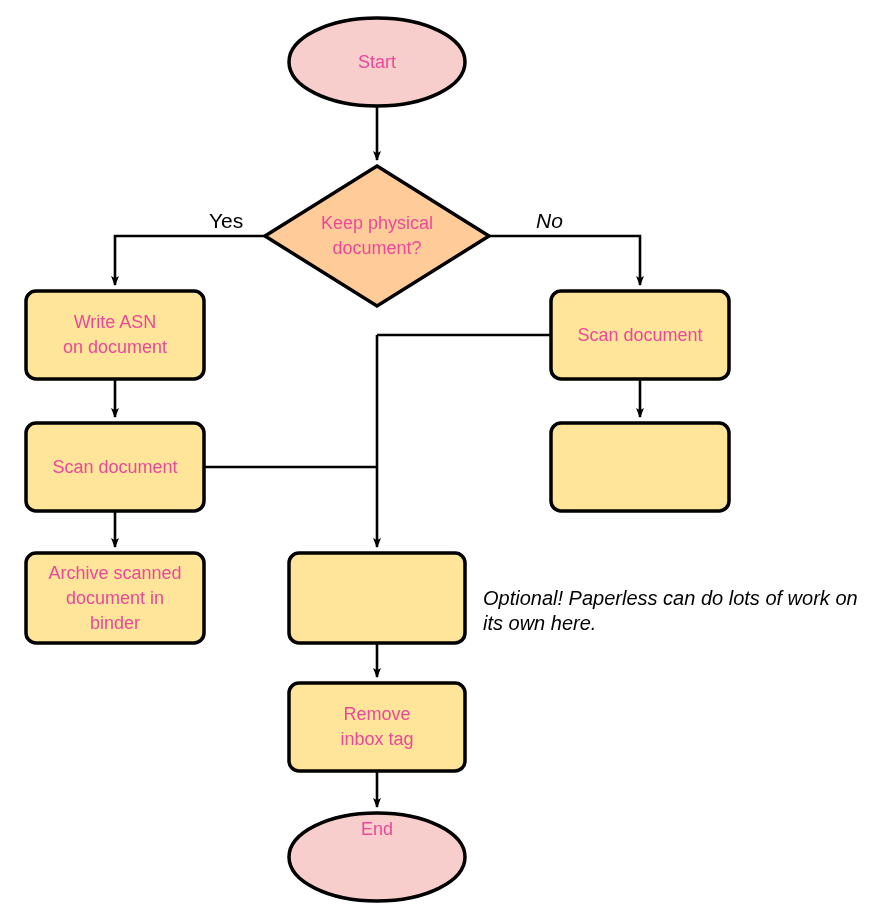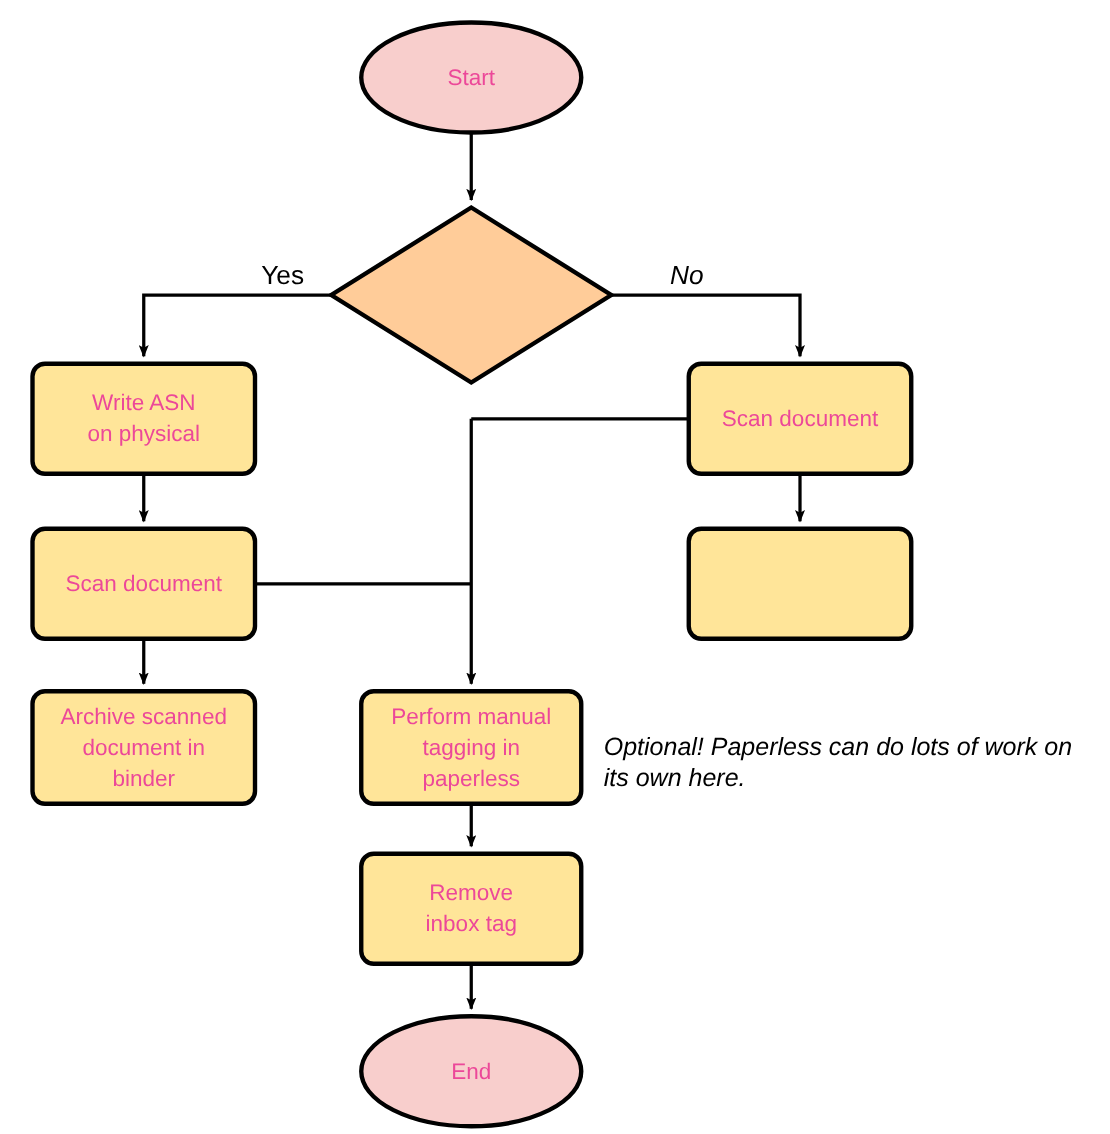--- a/index.html
+++ b/index.html
@@ -110,41 +110,40 @@
       <path d="M377,335 L377,547" marker-end="url(#arrowhead)"></path>
 
       <path d="M377,643 L377,677" marker-end="url(#arrowhead)"></path>
 
       <path d="M377,771 L377,807" marker-end="url(#arrowhead)"></path>
     </g>
   </svg>
 
   <div class="node-label" style="left:289px; top:18px; width:176px; height:88px;">Start</div>
 
+  <div class="node-label" style="left:265px; top:166px; width:224px; height:140px;">Keep physical
+document?</div>
 
   <div class="node-label" style="left:26px; top:291px; width:178px; height:88px;">Write ASN
-on physical</div>
+on document</div>
 
   <div class="node-label" style="left:26px; top:423px; width:178px; height:88px;">Scan document</div>
 
   <div class="node-label" style="left:26px; top:553px; width:178px; height:90px;border-radius:15px;">Archive scanned
 document in
 binder</div>
 
   <div class="node-label" style="left:551px; top:291px; width:178px; height:88px;">Scan document</div>
 
 
-  <div class="node-label" style="left:289px; top:553px; width:176px; height:90px;">Perform manual
-tagging in
-paperless</div>
 
   <div class="node-label" style="left:289px; top:683px; width:176px; height:88px;">Remove
 inbox tag</div>
 
-  <div class="node-label" style="left:289px; top:813px; width:176px; height:88px;">End</div>
+  <div class="node-label" style="left:289px; top:785px; width:176px; height:88px;">End</div>
 
   <div class="edge-label" style="left:209px; top:211px;">Yes</div>
 
   <div class="edge-label" style="left:536px; top:211px;font-style:italic;">No</div>
 
   <div class="note-text" style="left:483px; top:586px; width:400px;">Optional! Paperless can do lots of work on
 its own here.</div>
 
 </div>
 

